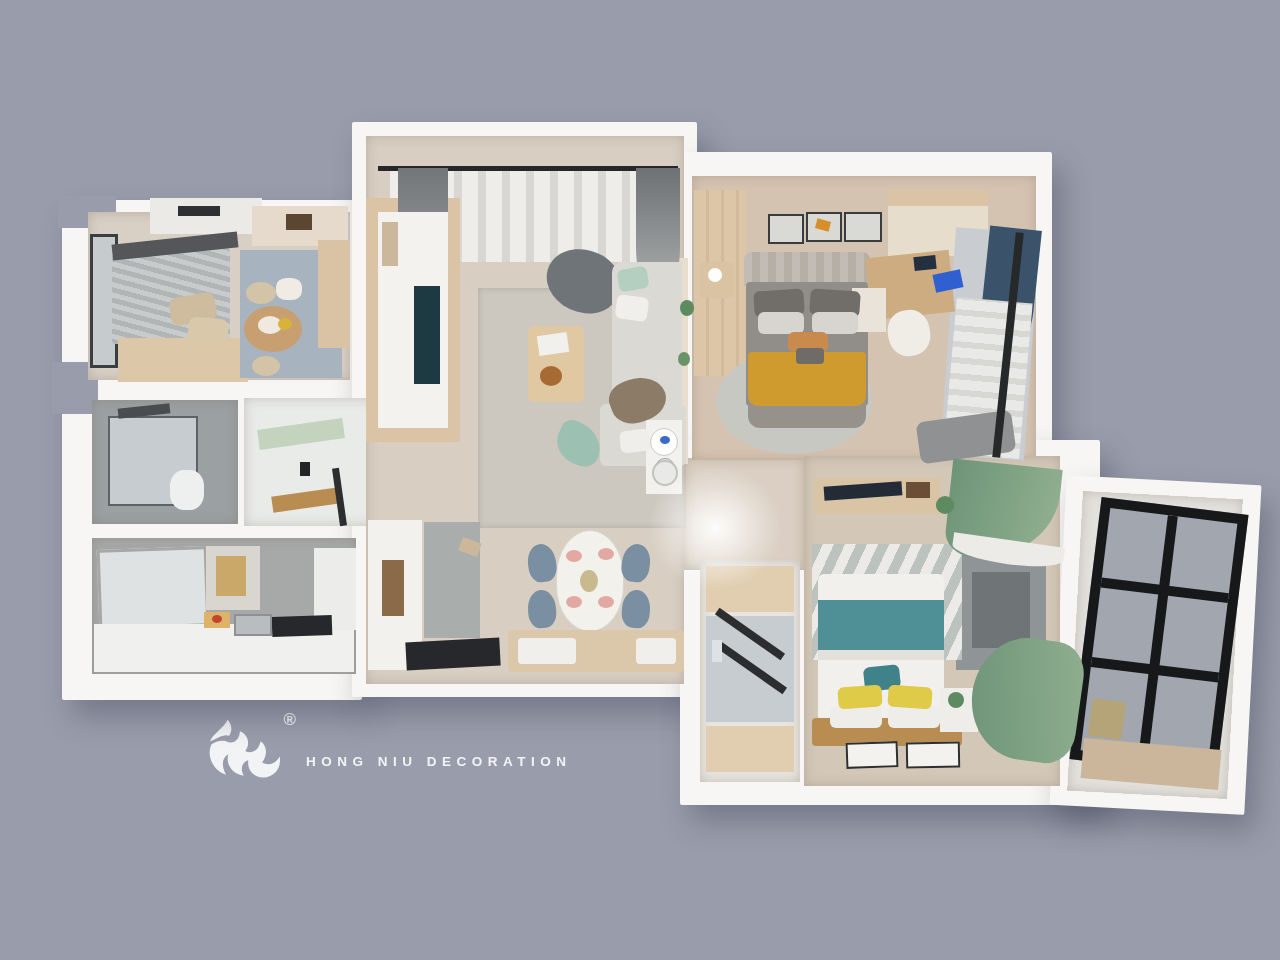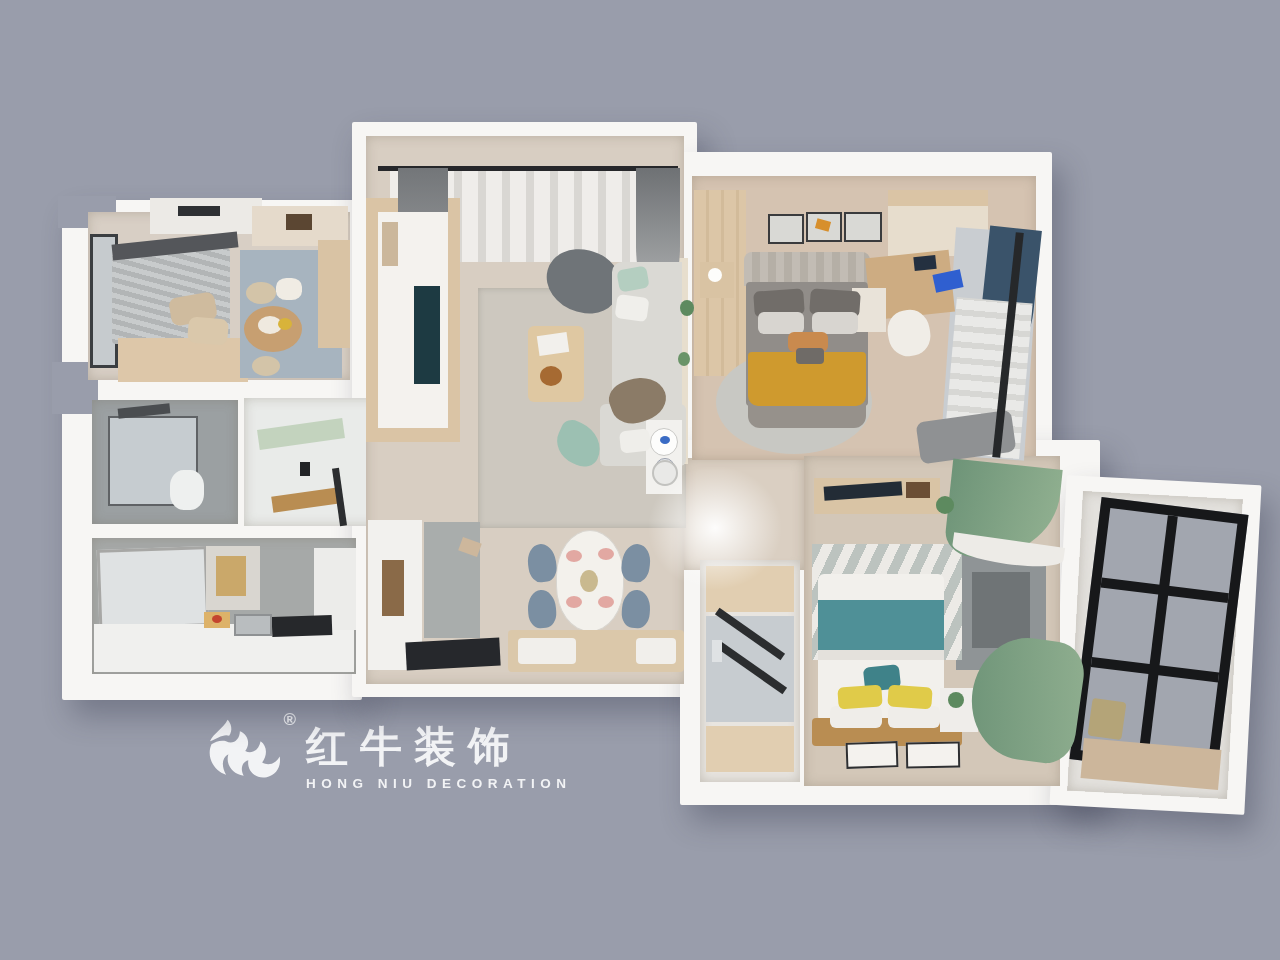--- a/index.html
+++ b/index.html
@@ -24,21 +24,20 @@
 <div id="stage" style="background: rgb(153, 157, 171); width: 1280px; height: 960px;">
   <div id="logo" style="color: rgb(242, 243, 245);">
     <div class="mark">
       <svg viewBox="0 0 120 120" fill="#f2f3f5" xmlns="http://www.w3.org/2000/svg">
         <path d="M36,10 C30,22 18,27 13,38 C22,35 31,28 38,31 C43,24 41,15 36,10 Z"></path>
         <path d="M15,42 C8,58 17,76 34,82 C28,71 28,60 37,55 C33,68 42,81 57,83 C52,74 55,65 63,63 C61,76 72,88 87,85 C100,82 106,71 104,58 C99,67 90,71 81,66 C88,57 88,44 79,38 C77,49 68,56 59,51 C66,42 63,29 52,25 C52,36 43,43 34,38 C27,36 20,39 15,42 Z"></path>
       </svg>
       <span class="reg">®</span>
     </div>
     <div class="txt">
-      <span class="cn">红牛装饰</span>
       <span class="en">HONG NIU DECORATION</span>
     </div>
   </div>
 <div class="el slab" style="left: 62px; top: 200px; width: 300px; height: 500px; background: rgb(247, 246, 244); z-index: 1;"></div>
     <div class="el slab" style="left: 352px; top: 122px; width: 345px; height: 575px; background: rgb(247, 246, 244); z-index: 1;"></div>
     <div class="el slab" style="left: 680px; top: 152px; width: 372px; height: 345px; background: rgb(247, 246, 244); z-index: 1;"></div>
     <div class="el slab" style="left: 680px; top: 440px; width: 420px; height: 365px; background: rgb(247, 246, 244); z-index: 1;"></div>
     <div class="el slab" style="left: 1058px; top: 480px; width: 195px; height: 330px; background: rgb(247, 246, 244); transform: rotate(3deg); z-index: 1;"></div>
     <div class="el" style="left: 58px; top: 196px; width: 58px; height: 32px; background: rgb(153, 157, 171); z-index: 2;"></div>
     <div class="el" style="left: 52px; top: 362px; width: 46px; height: 52px; background: rgb(153, 157, 171); z-index: 2;"></div>

